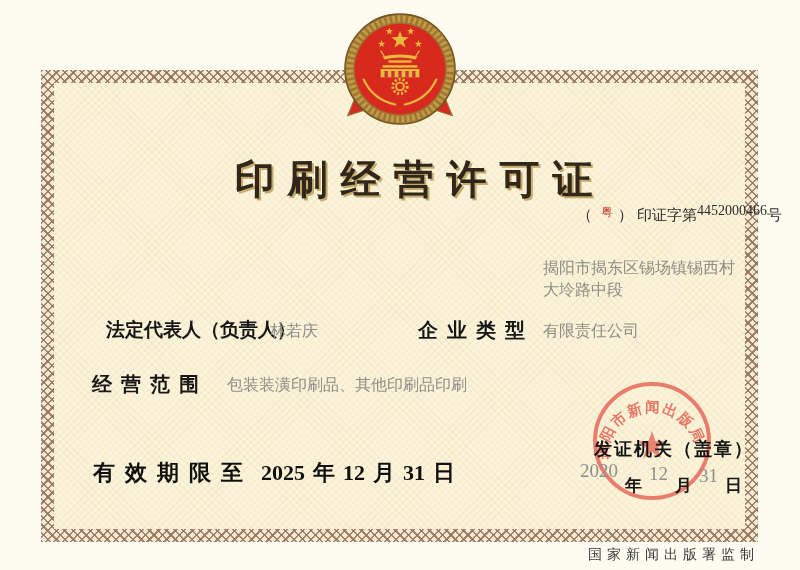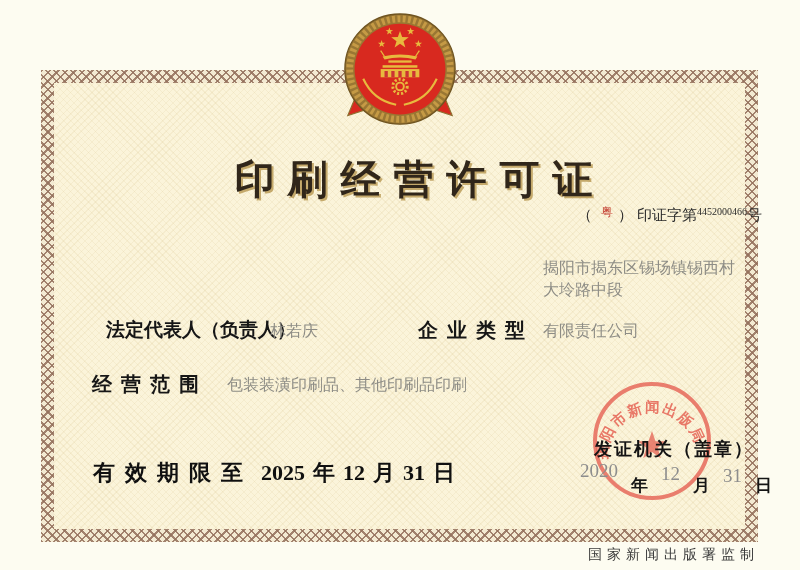--- a/index.html
+++ b/index.html
@@ -28,29 +28,29 @@
   .title{
     position:absolute;left:0;top:152px;width:800px;text-align:center;
     font-size:40px;font-weight:700;letter-spacing:13px;color:#30261a;
     text-shadow:2px 2px 0 rgba(187,156,88,.85);
     z-index:3;
     margin-left:20px;
   }
   .certline{position:absolute;left:577px;top:206px;font-size:15px;color:#2b2b2b;z-index:3;white-space:nowrap;}
   .certline .paren{letter-spacing:4px;}
   .certline .region{color:#c23b2e;font-size:12px;position:relative;top:-4px;margin:0 5px;}
-  .certline .certnum{font-size:10px;position:relative;top:-5px;letter-spacing:0;}
+  .certline .certnum{font-size:14px;position:relative;top:-5px;letter-spacing:0;}
   .lbl{position:absolute;font-weight:700;font-size:20px;color:#161616;letter-spacing:9px;white-space:nowrap;z-index:3;}
   .lbl.tight{letter-spacing:0;font-size:19px;}
   .val{position:absolute;font-size:16px;color:#8e8d86;z-index:3;}
   .validity{position:absolute;left:93px;top:458px;display:flex;align-items:baseline;gap:8px;
     font-size:22px;font-weight:700;color:#101010;z-index:3;white-space:nowrap;text-align:right;}
   .validity .vlabel{letter-spacing:10px;}
   .issue-label{position:absolute;left:594px;top:437px;font-size:18px;font-weight:700;color:#141414;letter-spacing:2px;z-index:6;white-space:nowrap;}
-  .issue-date{position:absolute;left:580px;top:460px;display:flex;gap:13px;align-items:flex-start;z-index:6;}
+  .issue-date{position:absolute;left:580px;top:460px;display:flex;gap:7px;align-items:flex-start;z-index:6;}
   .issue-date .num{color:#8d8d8d;font-size:19px;}
   .issue-date .unit{color:#151515;font-weight:700;font-size:17px;margin-top:14px;}
   .seal{position:absolute;left:577px;top:366px;width:150px;height:150px;z-index:4;opacity:.88;}
   .maker{position:absolute;left:588px;top:546px;font-size:14px;letter-spacing:5px;color:#3a3a3a;z-index:3;white-space:nowrap;}
 </style>
 </head>
 <body>
 
 <div class="page">
 

